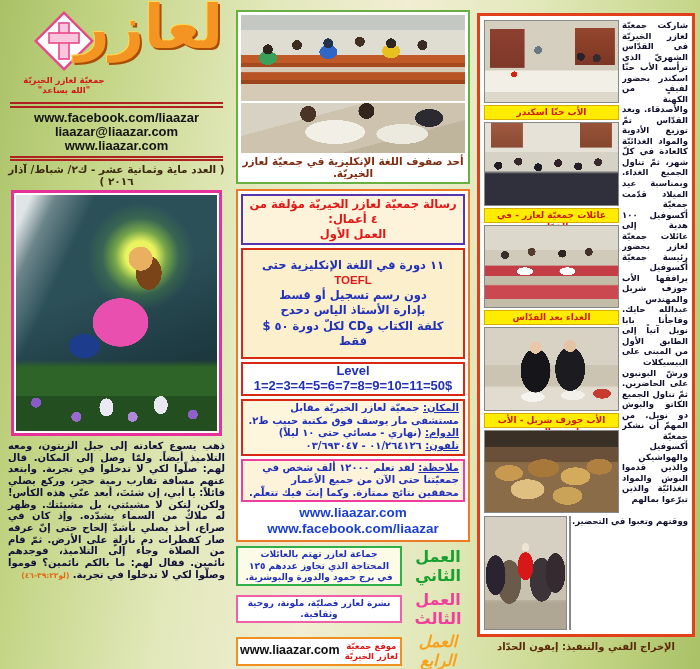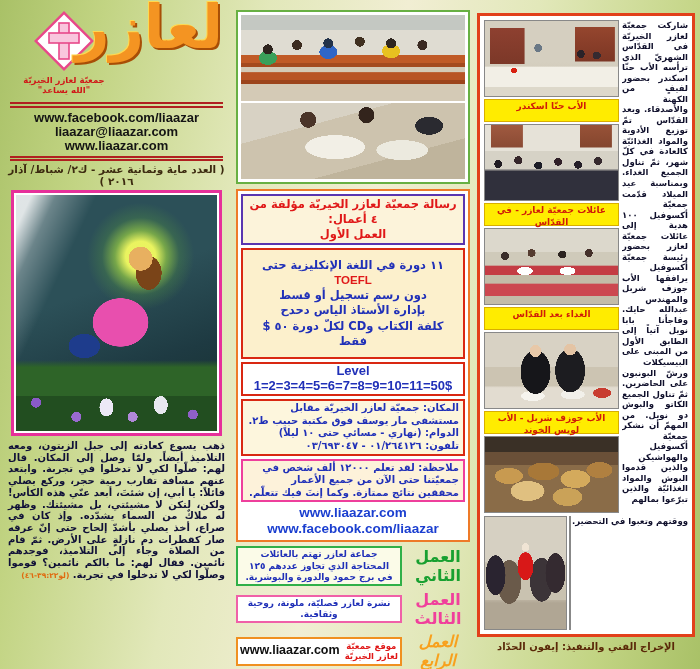--- a/index.html
+++ b/index.html
@@ -38,21 +38,21 @@
   .orange-panel { border:2px solid #ee7a28; margin-top:5px; padding:3px; display:flex; flex-direction:column; gap:3px; }
   .mission-box { border:2px solid #5a35b0; background:#fcf3da; color:#e01818; font-weight:bold; font-size:11.5px;
     text-align:center; line-height:1.3; padding:1px 2px; }
   .toefl-box { border:2px solid #d92812; background:#fcf0cc; color:#2030b8; font-weight:bold; font-size:11.5px;
     text-align:center; line-height:1.32; padding:8px; }
   .toefl-box .red { color:#e01818; }
   .level-box { border:2px solid #d92812; background:#fff; color:#2030b8; font-weight:bold; font-size:13px;
     text-align:center; line-height:1.15; }
   .location-box { border:2px solid #d92812; background:#fdf6dd; color:#2030b8; font-weight:bold; font-size:10px;
     line-height:1.28; padding:1px 4px; text-align:right; }
-  .u { }
+  .u { text-decoration:underline; }
   .note-box { border:2px solid #ee3f9c; background:#fdf2da; color:#2030b8; font-weight:bold; font-size:10px;
     line-height:1.24; padding:1px 4px; text-align:right; }
   .mid-sites { text-align:center; color:#1b3fd0; font-weight:bold; font-size:13.5px; line-height:1.2; }
   .work-row { display:flex; gap:4px; margin-top:4px; align-items:center; }
   .work-label { width:64px; flex:none; text-align:center; font-weight:bold; font-size:16px; }
   .wl-green { color:#18a030; } .wl-pink { color:#f0409c; } .wl-orange { color:#f8a01c;font-style:italic; }
   .work-box { flex:1; border:2px solid; color:#2030b8; font-weight:bold; font-size:9px; text-align:center;
     line-height:1.25; padding:1px 2px; background:#fffef4; }
   .wb2 { border-color:#30b048; background:#fbfbe8; }
   .wb3 { border-color:#f060a8; background:#fff; }
@@ -64,21 +64,21 @@
 
   
   .col-right { position:absolute; left:477px; top:13px; width:218px; }
   .right-panel { border:3px solid #e2401a; background:#fff; padding:4px; height:624px; display:flex; flex-direction:column; }
   .rp-top { display:flex; gap:3px; flex:1; min-height:0; }
   .rp-text { width:66px; flex:none; font-size:8.5px; font-weight:bold; color:#10102c; line-height:1.24;
     text-align:justify; overflow:hidden; }
   .rp-photos { flex:1; min-width:0; display:flex; flex-direction:column; gap:2px; }
   .rp-photos .ph { flex:1; border:1px solid #888; }
   .ycap { background:#ffec00; color:#d01c08; font-weight:bold; font-size:9px; text-align:center;
-    height:23px; line-height:12px; flex:none; border:1px solid #d8ae00; }
+    height:15px; line-height:12px; flex:none; border:1px solid #d8ae00; }
   .rp-bottom { height:114px; flex:none; display:flex; gap:3px; margin-top:3px; }
   .rp-b-right { flex:1.45; display:flex; flex-direction:row; gap:1px; }
   .rp-final { font-size:8.5px; font-weight:bold; color:#10102c; text-align:right; flex:none; }
   .rp-bottom .ph { border:1px solid #888; }
   .ph-santa { flex:1; }
   .ph-bags { flex:1; }
   .credit { text-align:center; font-size:10px; font-weight:bold; color:#5a2808; margin-top:4px; }
 
   
   .ph { background-color:#cfc9ba; }
@@ -220,20 +220,21 @@
       <span>ذهب يسوع كعادته إلى جبل الزيتون، ومعه التلاميذ أيضاً. ولمّا وصل إلى المكان. قال لهم: صلّوا لكي لا تدخلوا في تجربة. وابتعد عنهم مسافة تقارب رمية حجر، وركع يصلي قائلاً: يا أبي، إن شئتَ، أبعد عنّي هذه الكأس! ولكن، لتكن لا مشيئتي، بل مشيئتك. وظهر له ملاكٌ من السماء يشدّده. وإذ كان في صراع، أخذ يصلي بأشدّ إلحاح حتى إنّ عرقه صار كقطرات دم نازلةٍ على الأرض. ثمّ قام من الصلاة وجاء إلى التلاميذ، فوجدهم نائمين. فقال لهم: ما بالكم نائمين؟ قوموا وصلّوا لكي لا تدخلوا في تجربة.</span>
       <span class="ref">(لو٣٩:٢٢-٤٦)</span>
     </div>
 
   </div>
 
   <div class="col-mid">
     <div class="panel green-panel">
       <div class="ph ph-class-top"></div>
       <div class="ph ph-class-bottom"></div>
+      <div class="mid-caption" dir="rtl">أحد صفوف اللغة الإنكليزية في جمعيّة لعازر الخيريّة.</div>
     </div>
 
     <div class="panel orange-panel">
       <div class="mission-box" dir="rtl">
         <div>رسالة جمعيّة لعازر الخيريّة مؤلفة من ٤ أعمال:</div>
         <div>العمل الأول</div>
       </div>
       <div class="toefl-box" dir="rtl">
         <div><span>١١ دورة في اللغة الإنكليزية حتى </span><span class="red latin">TOEFL</span></div>
         <div>دون رسم تسجيل أو قسط</div>

